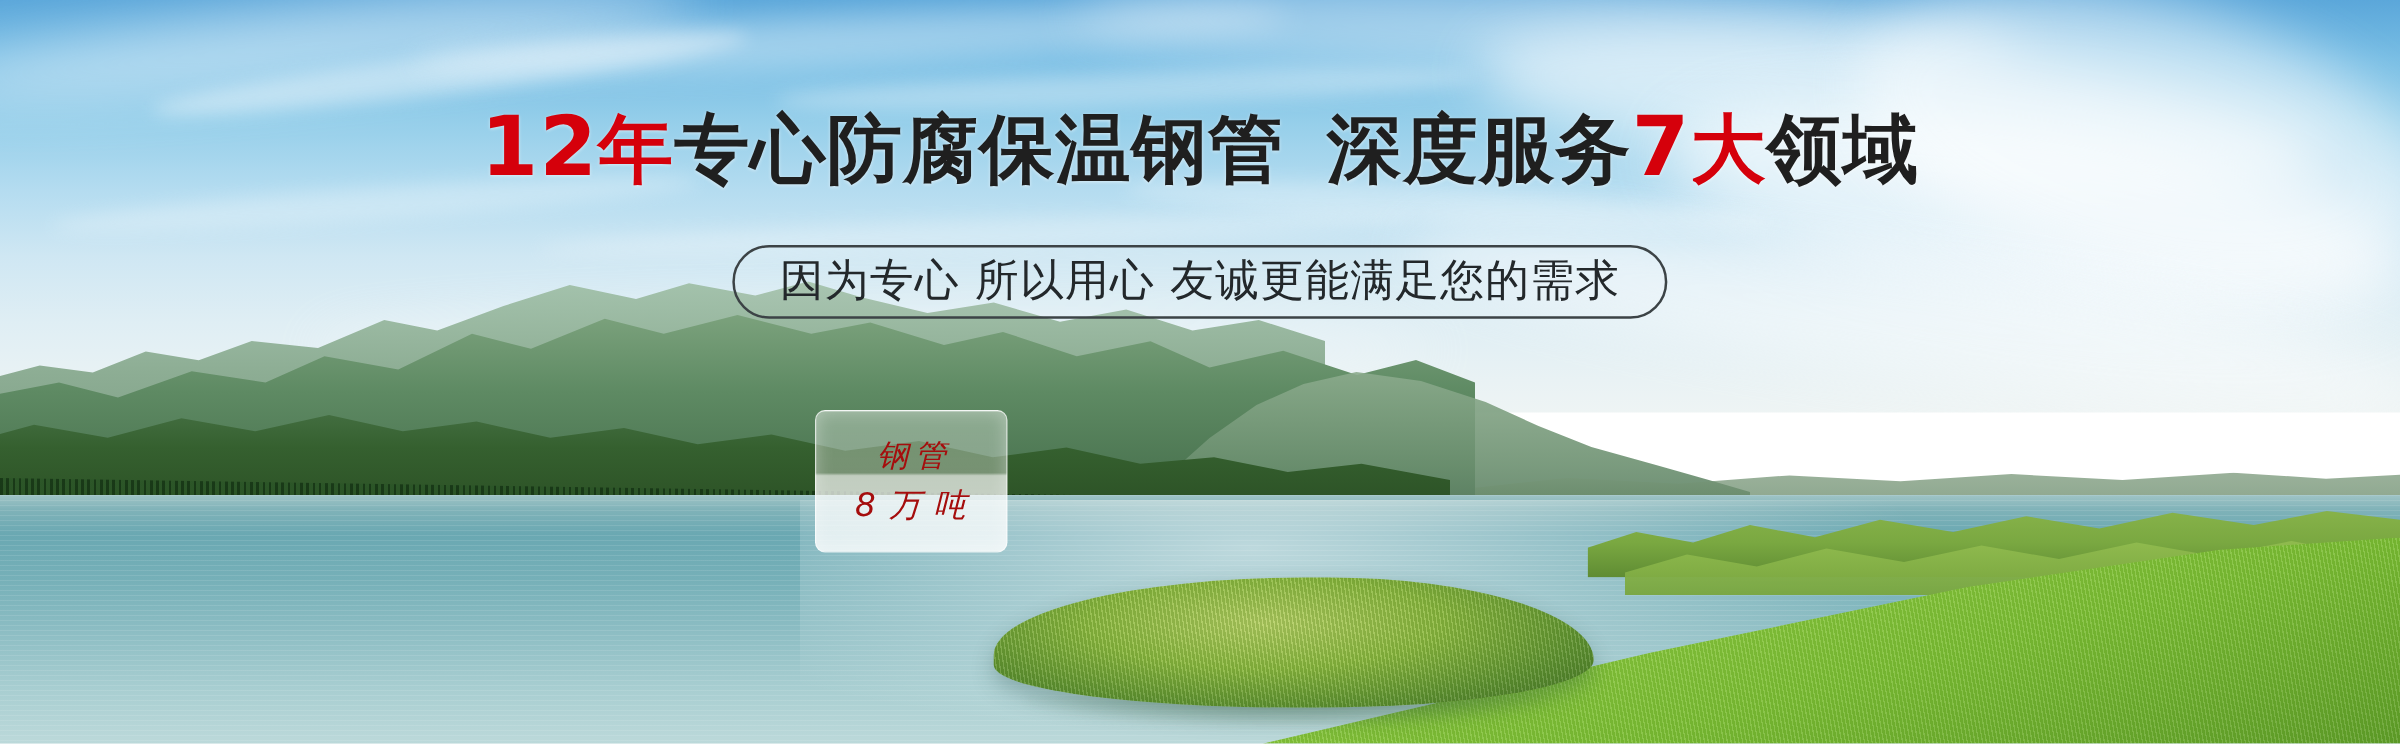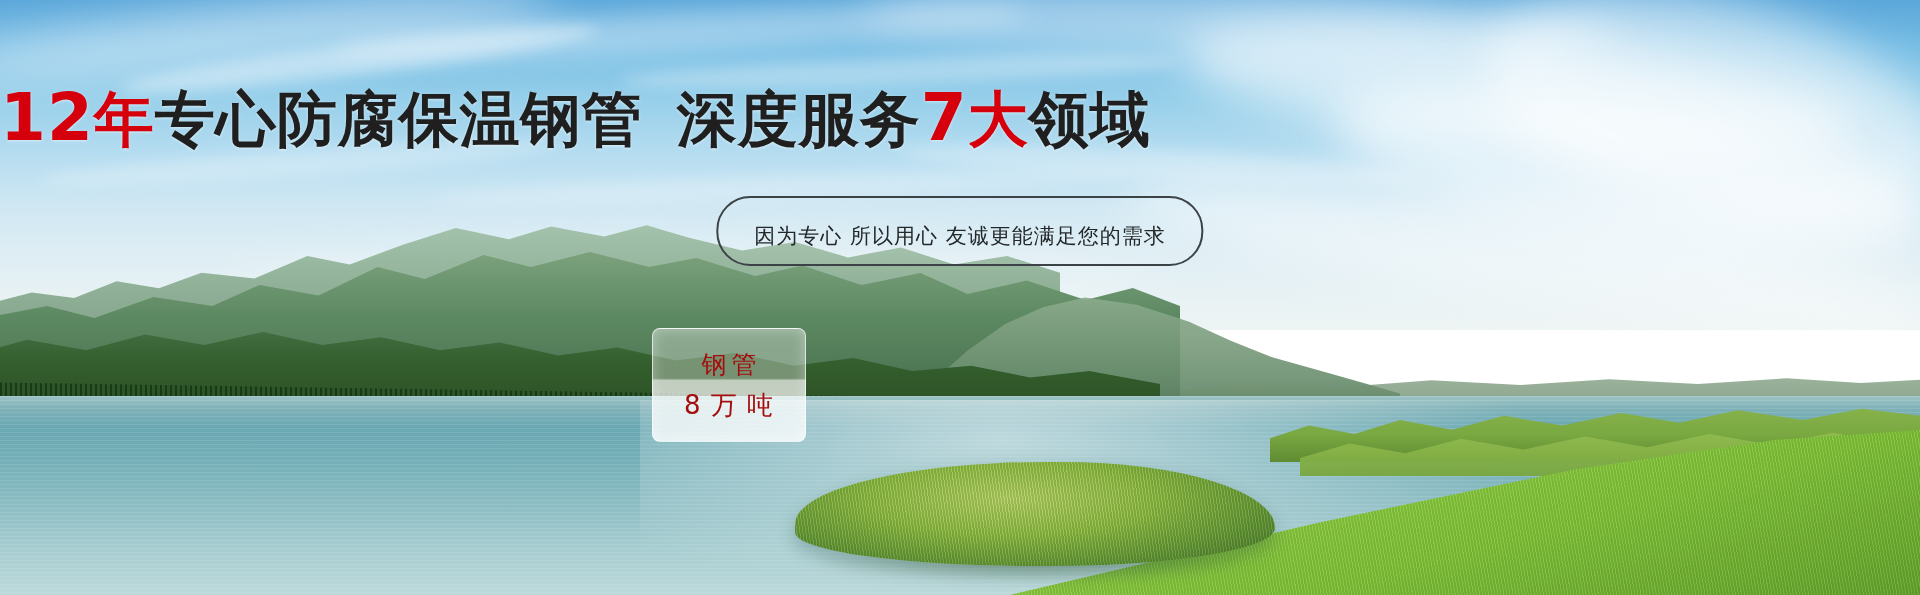--- a/index.html
+++ b/index.html
@@ -184,53 +184,53 @@
   }
   .island-refl{
     position:absolute;left:820px;top:556px;width:420px;height:26px;
     background:radial-gradient(ellipse at 50% 0%,rgba(70,110,60,.42) 0%,rgba(70,110,60,0) 75%);
     filter:blur(3px);
   }
 
   
   .headline{
     position:absolute;left:0;top:88px;width:1920px;
-    text-align:left;
+    text-align:center;
     font-family:"DejaVu Sans","Liberation Sans",sans-serif;
     font-weight:bold;
     font-size:60px;
     line-height:60px;
     letter-spacing:1px;
     color:#1f1f1f;
     white-space:nowrap;
     text-shadow:0 1px 3px rgba(255,255,255,.55);
   }
   .headline .red{color:#d5000b;}
   .headline .num{font-size:66px;}
   .headline .gap{display:inline-block;width:34px;}
 
   
   .pill{
     position:absolute;left:50%;top:196px;transform:translateX(-50%);
     border:2px solid #3c4346;
     border-radius:34px;
-    padding:21px 36px 11px;
+    padding:10px 36px 11px;
     font-family:"DejaVu Sans","Liberation Sans",sans-serif;
-    font-size:21px;
+    font-size:35px;
     line-height:34px;
     color:#23282b;
     white-space:nowrap;
     letter-spacing:1px;
     background:rgba(255,255,255,.06);
   }
 
   
   .cards{
     position:absolute;left:652px;top:328px;
-    display:flex;gap:35px;
+    display:flex;gap:35px;font-style:italic;
   }
   .card{
     width:152px;height:112px;
     border-radius:8px;
     border:1px solid rgba(255,255,255,.72);
     background:linear-gradient(180deg,
       rgba(255,255,255,.30) 0%,
       rgba(255,255,255,.34) 44%,
       rgba(255,255,255,.70) 46%,
       rgba(255,255,255,.78) 100%);

